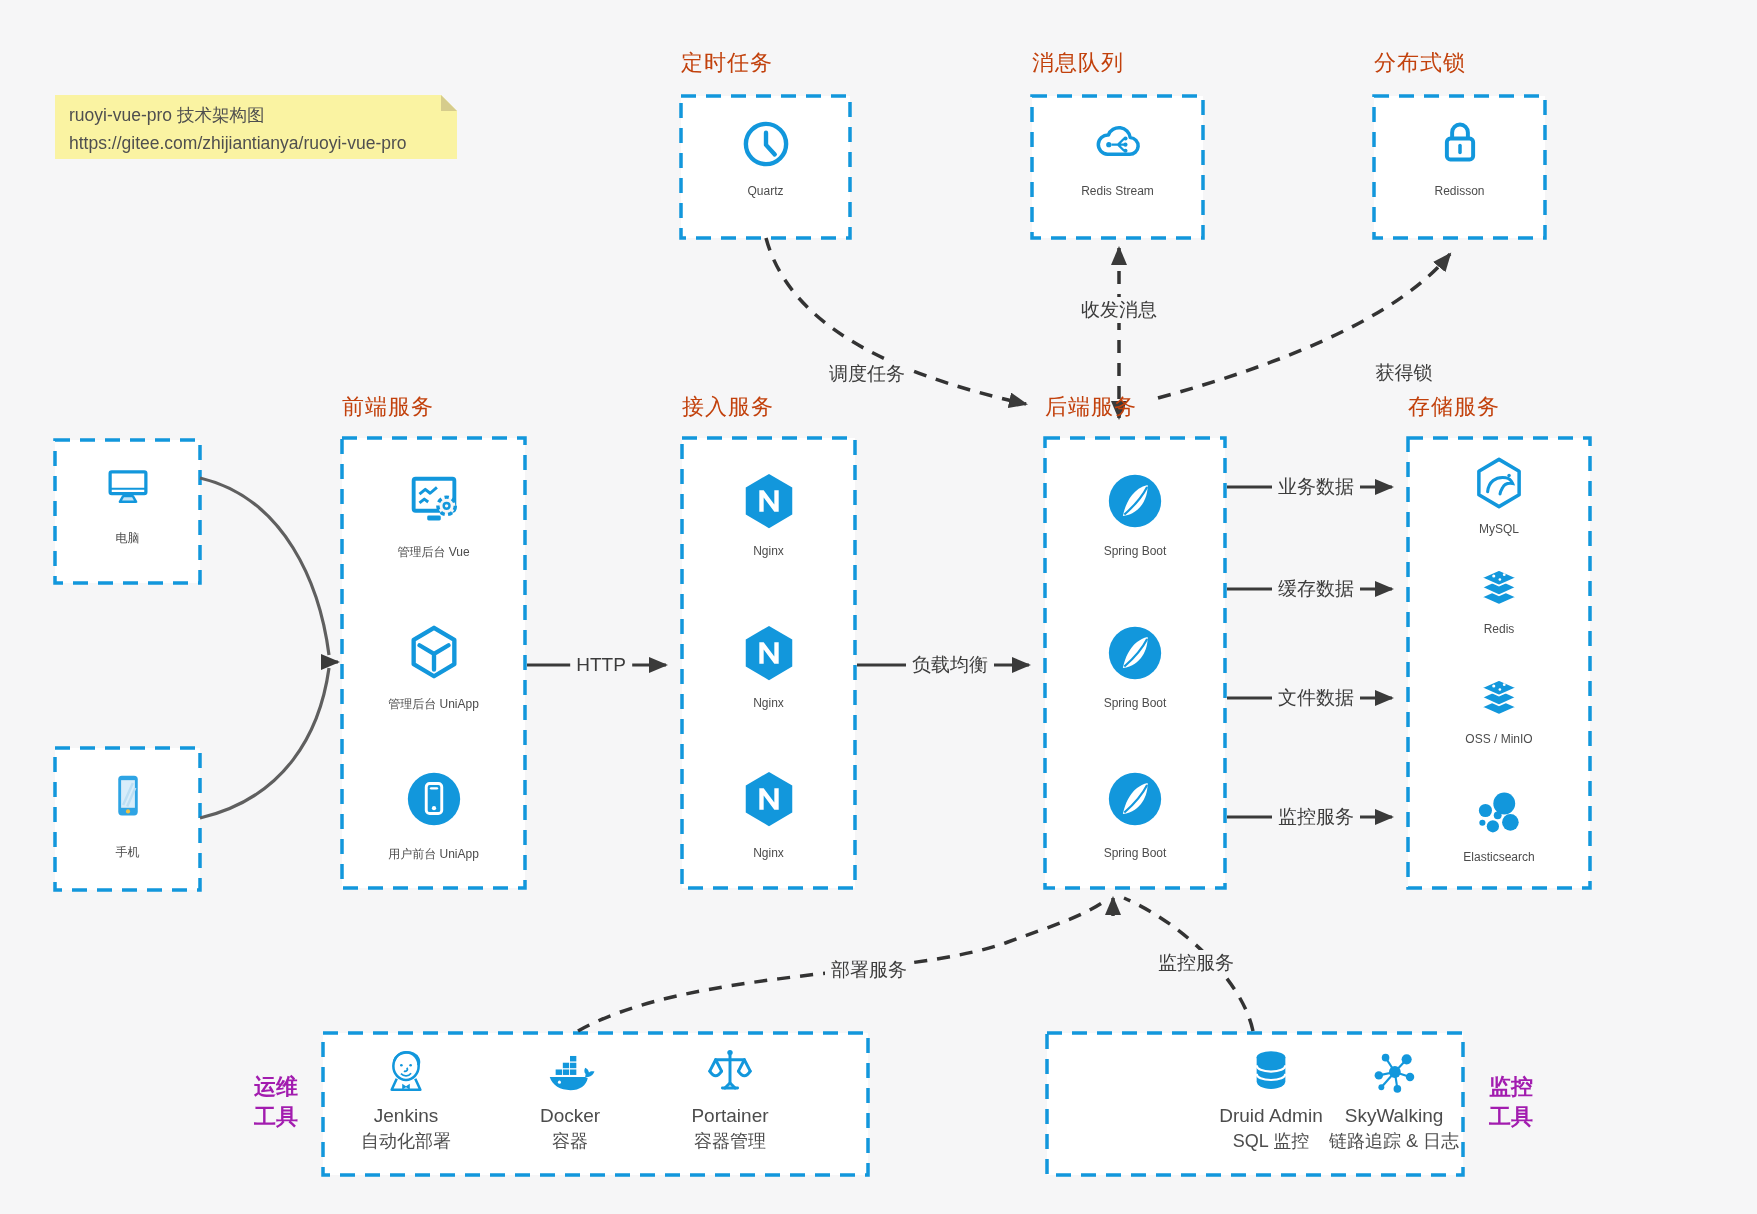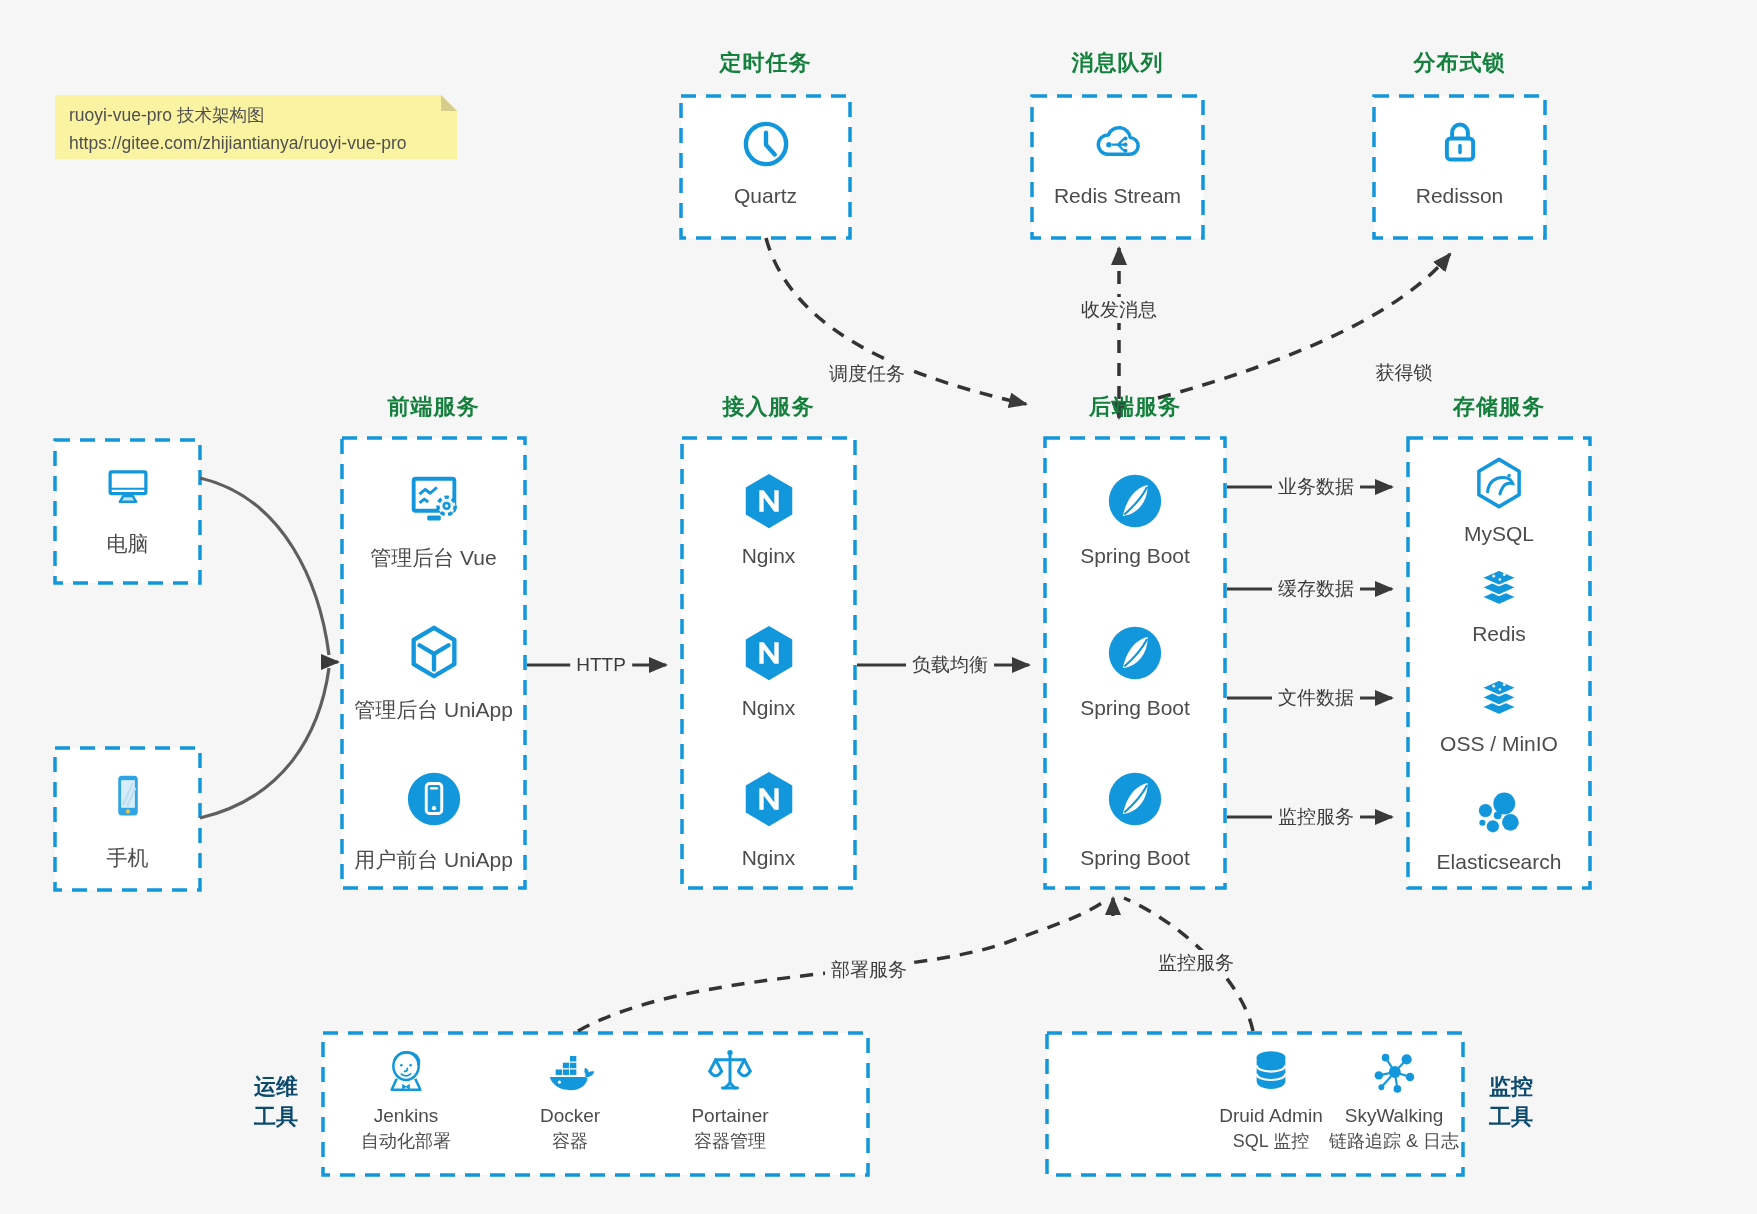--- a/index.html
+++ b/index.html
@@ -2,23 +2,23 @@
 <html><head>
 <meta charset="utf-8">
 <style>
   html,body{margin:0;padding:0;}
   body{background:#e9e9ea;font-family:"Liberation Sans","DejaVu Sans",sans-serif;}
   #canvas{position:relative;width:1757px;height:1214px;background:#f6f6f7;overflow:hidden;}
   #wires{position:absolute;left:0;top:0;z-index:1;}
   .layer{position:absolute;left:0;top:0;width:100%;height:100%;z-index:2;}
   .box{position:absolute;}
   .bitem{position:absolute;left:0;right:0;display:flex;justify-content:center;}
-  .blabel{position:absolute;left:0;right:0;text-align:center;font-size:21px;color:#4c4c4c;white-space:nowrap;}
-  .redtitle{position:absolute;text-align:center;font-size:22px;font-weight:700;color:#15803d;letter-spacing:1px;white-space:nowrap;}
-  .sidelabel{position:absolute;font-size:22px;font-weight:700;color:#0c4a6e;line-height:30px;text-align:center;white-space:nowrap;}
+  .blabel{position:absolute;left:0;right:0;text-align:center;font-size:12px;color:#4c4c4c;white-space:nowrap;}
+  .redtitle{position:absolute;text-align:left;font-size:22px;font-weight:400;color:#c2410c;letter-spacing:1px;white-space:nowrap;}
+  .sidelabel{position:absolute;font-size:22px;font-weight:700;color:#a21caf;line-height:30px;text-align:center;white-space:nowrap;}
   .chip{position:absolute;transform:translate(-50%,-50%);background:#f6f6f7;padding:0 6px;font-size:19px;color:#3c3c3c;white-space:nowrap;}
   .ic{display:block;}
   .ic52{width:52px;height:52px;}
   .ic56{width:56px;height:56px;}
   .ic62{width:62px;height:62px;}
   .ic54{width:54px;height:54px;}
   .gitem{position:absolute;width:176px;text-align:center;}
   .gitem .ic{margin:0 auto;}
   .gname{font-size:19px;color:#4c4c4c;margin-top:6px;white-space:nowrap;}
   .gdesc{font-size:18px;color:#4c4c4c;margin-top:2px;white-space:nowrap;}

